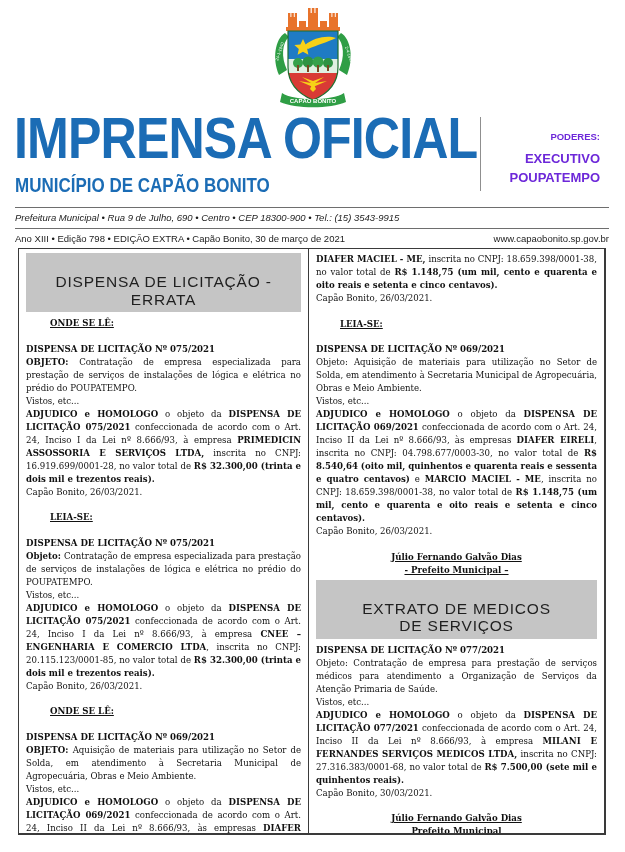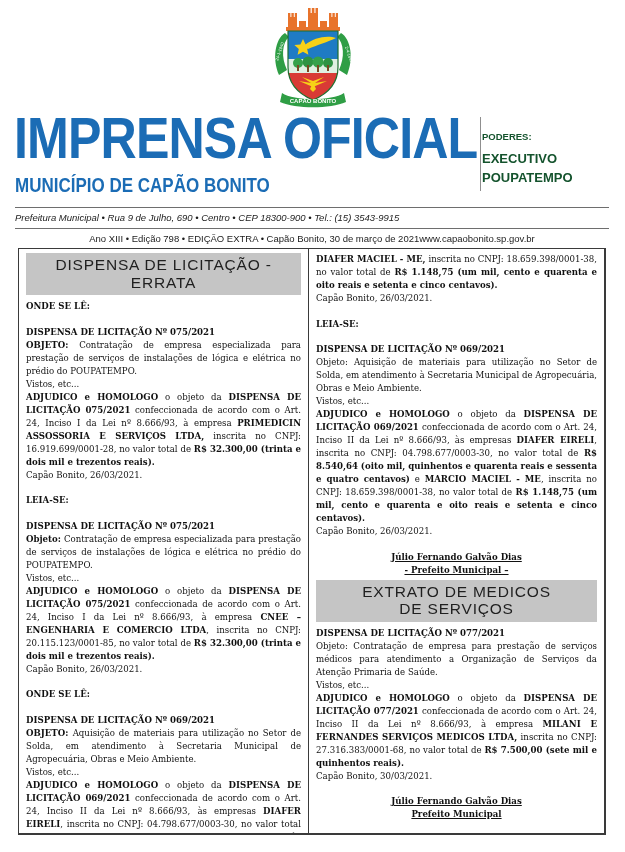--- a/index.html
+++ b/index.html
@@ -13,52 +13,52 @@
     position:absolute;left:14px;top:110px;color:#1b6cb5;font-weight:700;
     font-size:57px;line-height:1;letter-spacing:-1px;white-space:nowrap;
     transform:scaleX(0.88);transform-origin:left top;
   }
   .masthead-sub{
     position:absolute;left:15px;top:175px;color:#1b6cb5;font-weight:700;
     font-size:20px;line-height:1;white-space:nowrap;
     transform:scaleX(0.85);transform-origin:left top;
   }
   .header-divider{position:absolute;left:480px;top:117px;height:74px;width:1px;background:#8f8f8f;}
-  .powers{position:absolute;left:482px;top:131px;width:118px;text-align:left;color:#14532d;font-weight:700;}
+  .powers{position:absolute;left:482px;top:131px;width:118px;text-align:right;color:#6d28d9;font-weight:700;}
   .powers .label{font-size:9.5px;margin-bottom:7px;}
   .powers .item{font-size:13px;line-height:19px;}
   .hr1{position:absolute;left:15px;right:16px;top:207px;border-top:1px solid #6e6e6e;}
   .address{position:absolute;left:15px;top:212px;font-size:9.5px;color:#1c1c1c;font-style:italic;}
   .hr2{position:absolute;left:15px;right:16px;top:228px;border-top:1px solid #6e6e6e;}
   .edition-row{
     position:absolute;left:15px;right:16px;top:233px;display:flex;
-    justify-content:center;font-size:9.5px;color:#1c1c1c;
+    justify-content:space-between;font-size:9.5px;color:#1c1c1c;
   }
   
   .content{
     position:absolute;left:18px;top:248px;width:588px;height:587px;
     border:1px solid #3a3a3a;border-right-width:2px;border-bottom-width:2px;
     display:flex;box-sizing:border-box;background:#fff;overflow:hidden;
   }
   .col{box-sizing:border-box;padding:4px 7px 0;overflow:hidden;}
   .col-left{width:290px;border-right:1px solid #3a3a3a;}
   .col-right{flex:1;}
   .section-title{
     background:#c5c5c5;color:#1f1f1f;text-align:center;
     font-family:"Liberation Sans",sans-serif;font-size:15.5px;line-height:17.5px;
-    padding:3px 0 4px;margin:0 0 5px;letter-spacing:0.8px;
+    padding:20px 0 4px;margin:0 0 5px;letter-spacing:0.8px;
   }
   .col-right .section-title{margin-top:3px;}
   .p{
     margin:0;font-family:"DejaVu Serif",serif;font-size:8.6px;line-height:13px;
     text-align:justify;color:#111;
   }
   .p.center{text-align:center;text-decoration:underline;}
   .p .b{font-weight:700;}
-  .p .u{}
+  .p .u{text-decoration:underline;margin-left:24px;}
   .blank{height:12.5px;}
 </style>
 </head>
 <body>
 
 <div class="logo-wrap">
   <svg width="86" height="104" viewBox="0 0 86 104">
 
     <g fill="#e8732b">
       <rect x="16" y="22" width="54" height="4"></rect>

